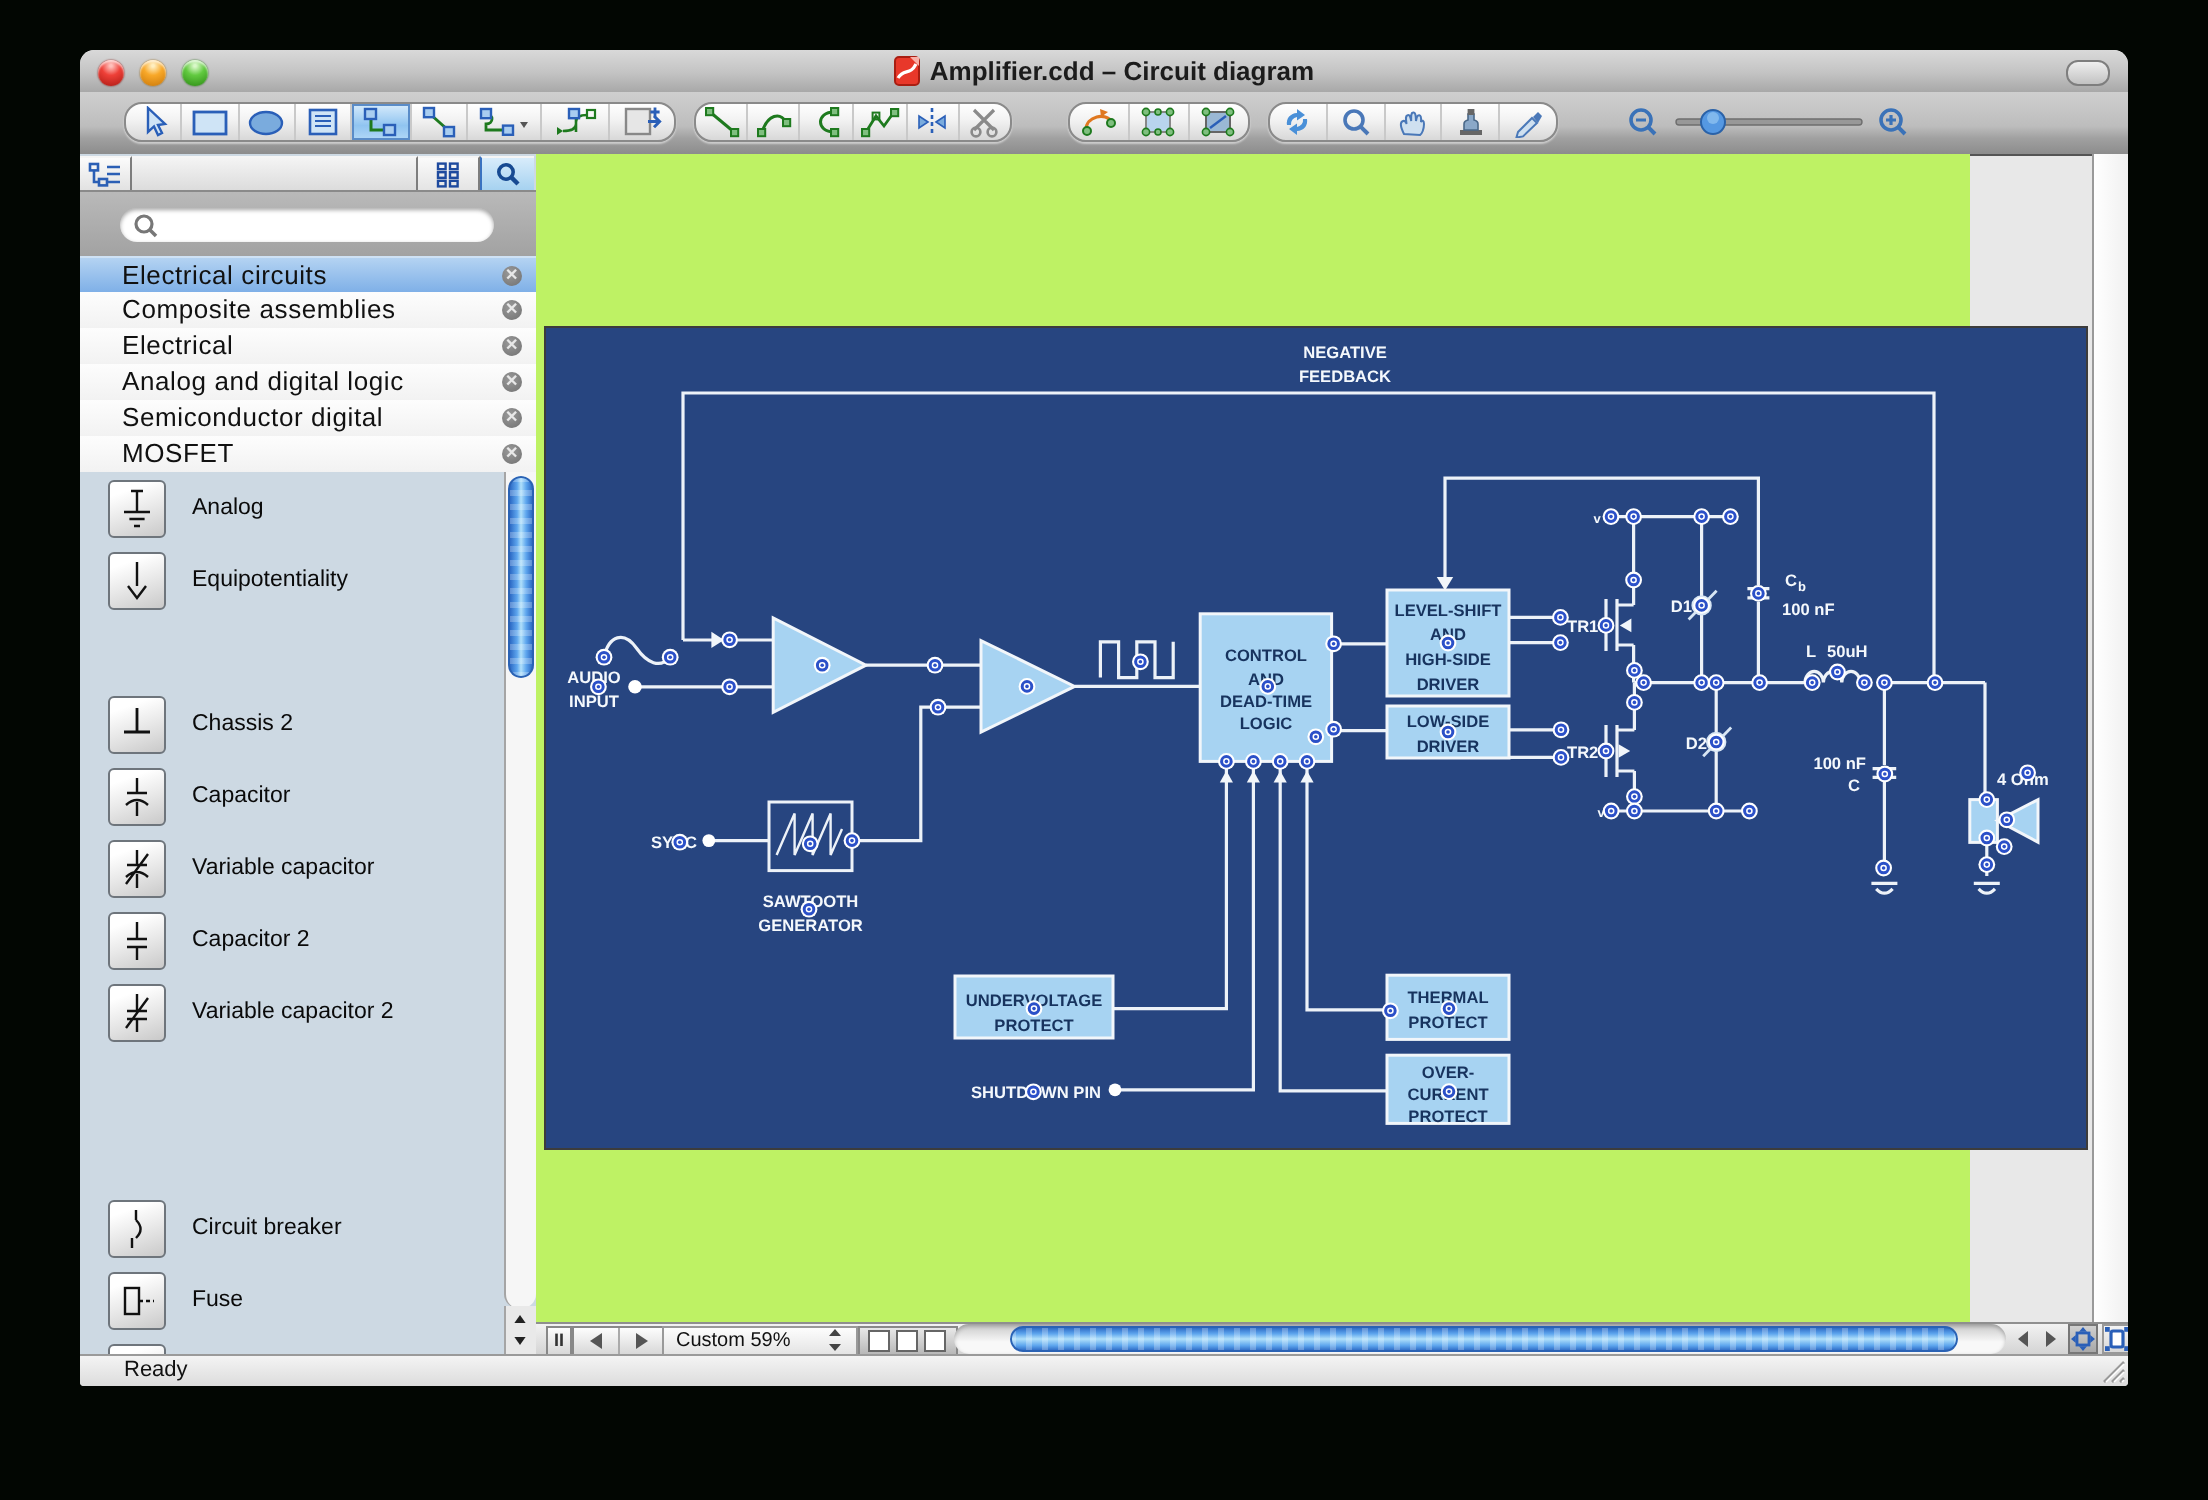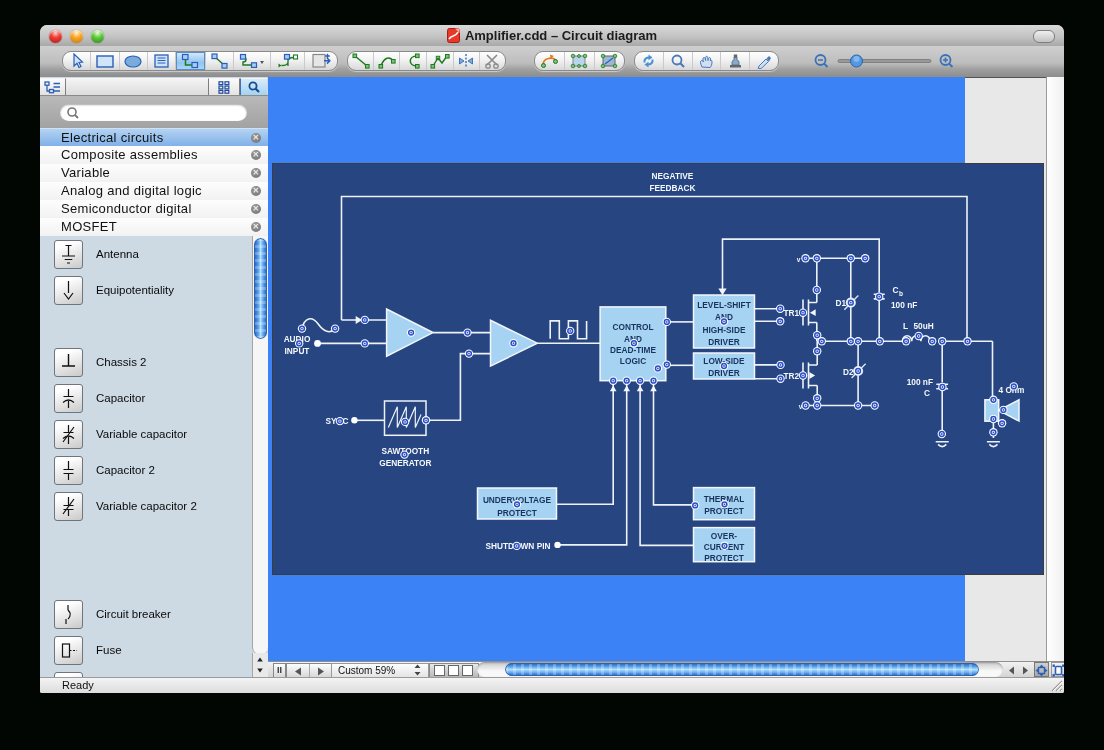--- a/index.html
+++ b/index.html
@@ -50,21 +50,21 @@
 #complist{position:absolute;left:0;top:159px;width:228px;height:441px;background:#cdd9e3;overflow:hidden;}
 .comp{position:absolute;left:14px;width:220px;height:30px;}
 .cicon{position:absolute;left:0;top:0;width:29px;height:29px;border:1px solid #6e757c;border-radius:3px;
   background:linear-gradient(160deg,#ffffff 20%,#e8e8e8 55%,#c9c9c9);box-sizing:border-box;}
 .clbl{position:absolute;left:42px;top:8px;font-size:11.5px;color:#0a0a0a;}
 #sscroll{position:absolute;right:0;top:0;width:16px;height:418px;background:#f6f6f6;border-left:1px solid #a5a5a5;box-sizing:border-box;border-radius:0 0 7px 7px;}
 #sthumb{position:absolute;left:1px;top:2px;width:13px;height:101px;border-radius:7px;
   background:repeating-linear-gradient(180deg,rgba(255,255,255,.25) 0 3px,rgba(255,255,255,0) 3px 7px),linear-gradient(90deg,#1e58b8,#5ea6ee 35%,#b0e0fa 50%,#5ea6ee 70%,#1e58b8);box-shadow:0 0 0 1px #2a62b4 inset;}
 #sarrows{position:absolute;right:0;bottom:0;width:16px;height:24px;background:#e9e9e9;border-left:1px solid #a5a5a5;box-sizing:border-box;}
 
-#canvas{position:absolute;left:228px;top:0;width:697px;height:584px;background:#3b82f6;}
+#canvas{position:absolute;left:228px;top:0;width:697px;height:584px;background:#bef264;padding-left:20px;}
 #page{position:absolute;left:4px;top:86px;width:772px;height:412px;background:#274580;border:1px solid #3c3c3c;box-sizing:border-box;}
 #vscroll{position:absolute;left:1006px;top:0;width:18px;height:584px;background:linear-gradient(90deg,#ffffff,#f0f0f0);border-left:1px solid #9a9a9a;box-sizing:border-box;}
 
 #hscrollrow{position:absolute;left:228px;top:636px;width:796px;height:16px;
   background:linear-gradient(#f2f2f2,#d4d4d4);border-top:1px solid #8f8f8f;box-sizing:border-box;}
 #statusbar{position:absolute;left:0;top:652px;width:1024px;height:16px;
   background:linear-gradient(#f4f4f4,#dcdcdc);border-top:1px solid #9a9a9a;box-sizing:border-box;
   font-size:11px;color:#111;line-height:15px;}
 </style>
 </head>
@@ -308,21 +308,21 @@
       <div id="catrows">
         <div class="catrow sel" style="top:51px">
             <span class="lbl">Electrical circuits</span>
             <div class="xbtn">✕</div>
           </div>
         <div class="catrow" style="top:69px">
             <span class="lbl">Composite assemblies</span>
             <div class="xbtn">✕</div>
           </div>
         <div class="catrow" style="top:87px">
-            <span class="lbl">Variable</span>
+            <span class="lbl">Electrical</span>
             <div class="xbtn">✕</div>
           </div>
         <div class="catrow" style="top:105px">
             <span class="lbl">Analog and digital logic</span>
             <div class="xbtn">✕</div>
           </div>
         <div class="catrow" style="top:123px">
             <span class="lbl">Semiconductor digital</span>
             <div class="xbtn">✕</div>
           </div>
@@ -331,21 +331,21 @@
             <div class="xbtn">✕</div>
           </div>
       </div>
       <div id="complist">
         <div class="comp" style="top:4px">
             <div class="cicon"><svg width="27" height="27" viewBox="0 0 27 27">
                 <g stroke="#111" stroke-width="1.2" fill="none">
                   <path d="M10.5,4.5 H16.5 M13.5,4.5 V15 M7,15 H20 M9.7,18.5 H17.3 M12,22 H15"></path>
                 </g>
               </svg></div>
-            <span class="clbl">Antenna</span>
+            <span class="clbl">Analog</span>
           </div>
         <div class="comp" style="top:40px">
             <div class="cicon"><svg width="27" height="27" viewBox="0 0 27 27">
                 <g stroke="#111" stroke-width="1.2" fill="none">
                   <path d="M13.5,4 V16 M9,16 L13.5,22 L18,16"></path>
                 </g>
               </svg></div>
             <span class="clbl">Equipotentiality</span>
           </div>
         <div class="comp" style="top:112px">

